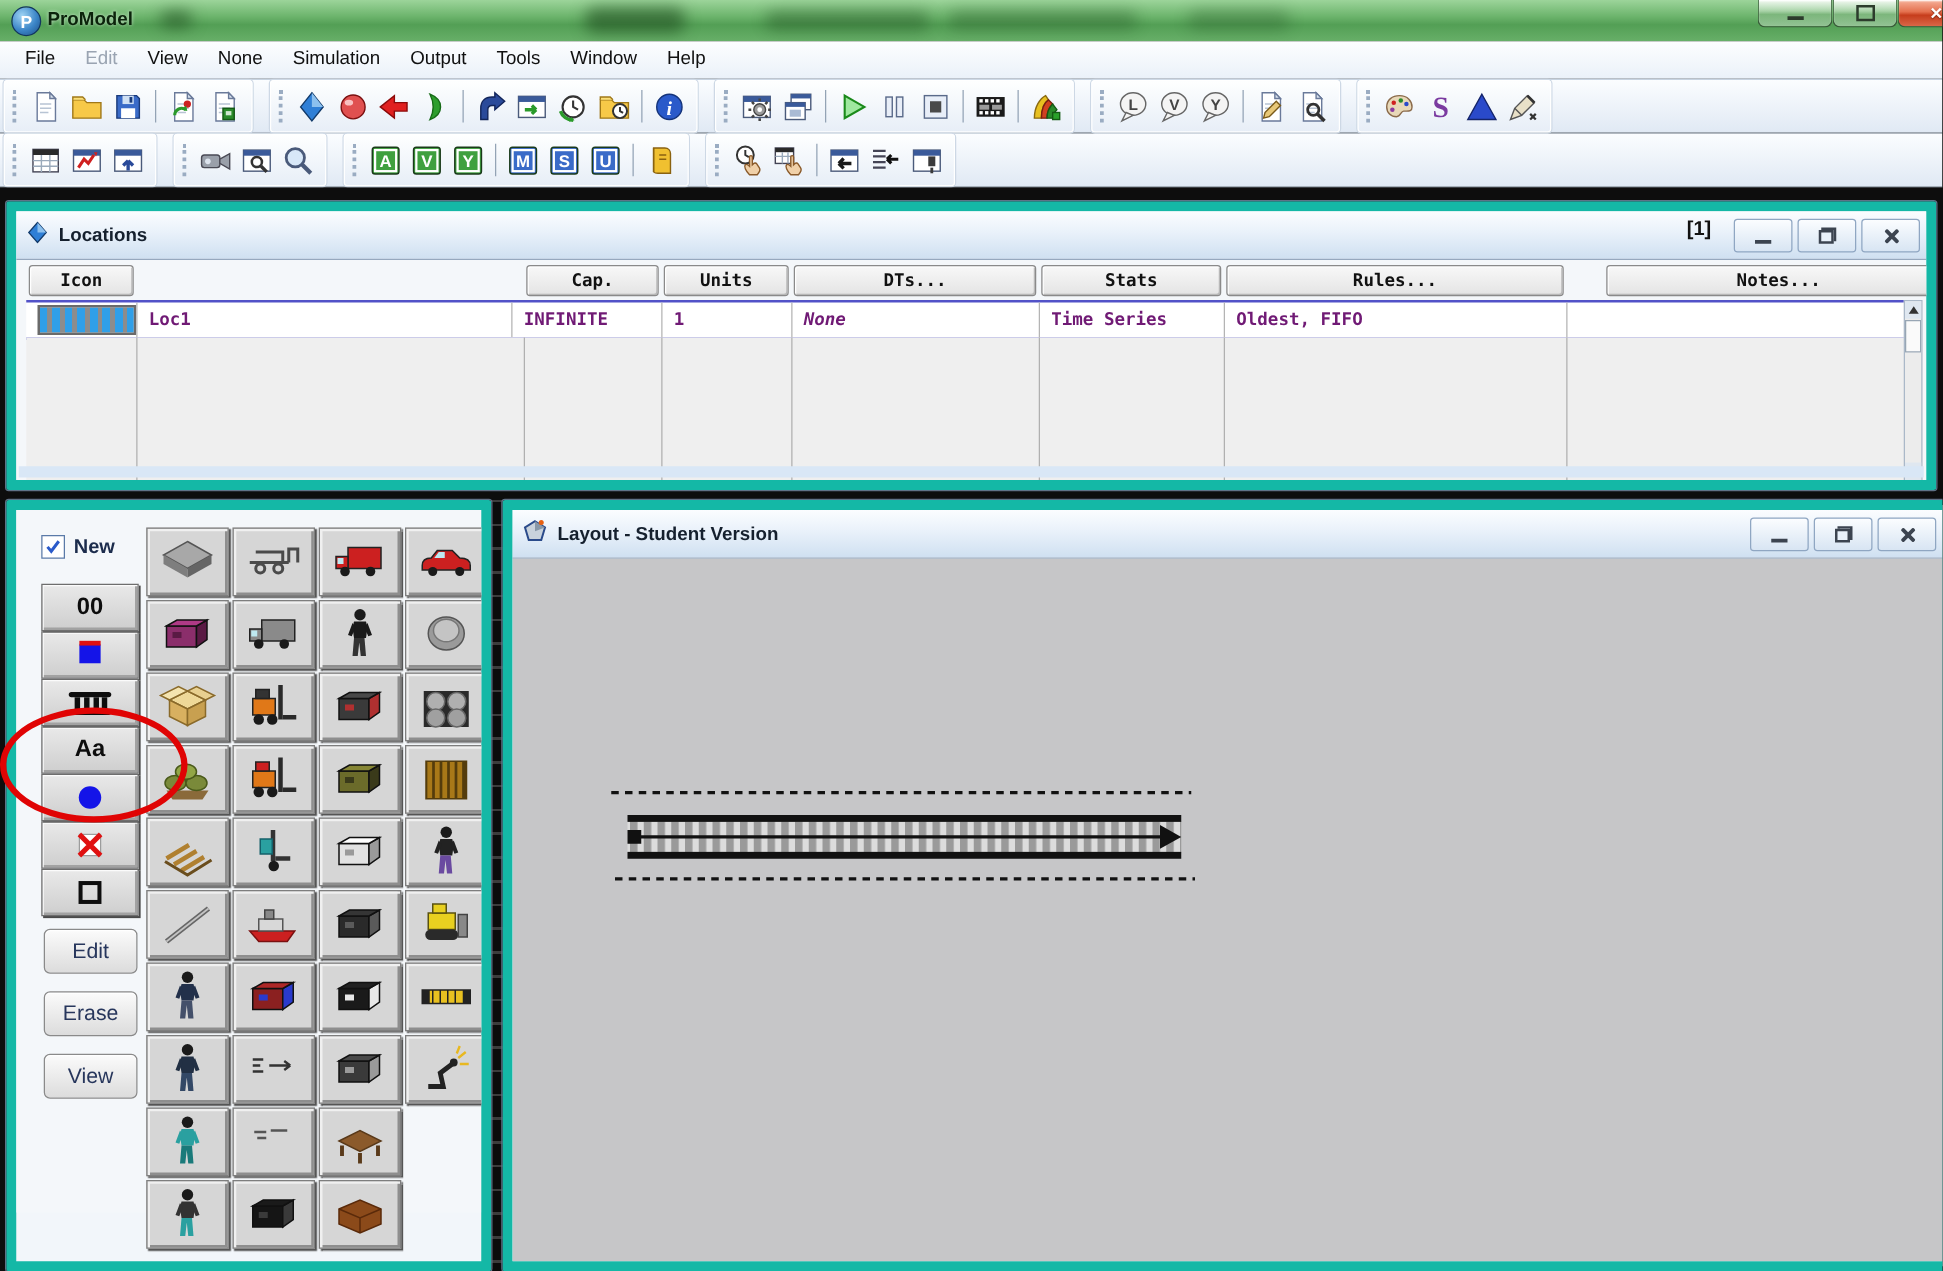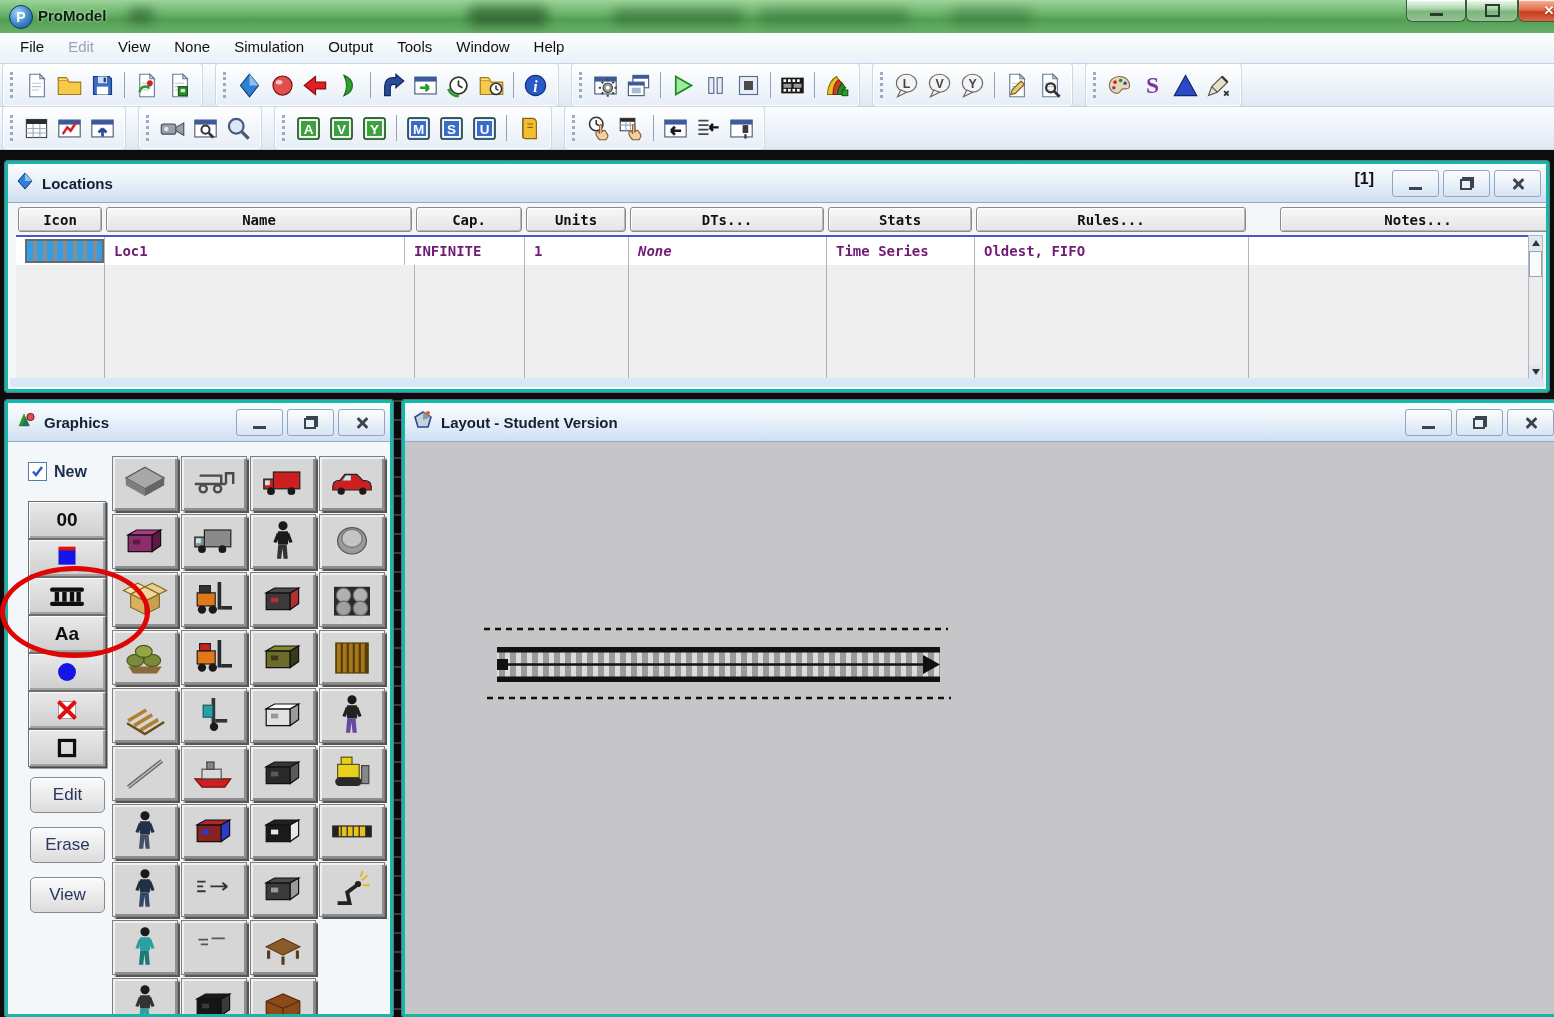--- a/index.html
+++ b/index.html
@@ -38,21 +38,21 @@
     background:linear-gradient(#feffff,#e7eef7);border:1px solid #fff;
     box-shadow:0 0 0 1px #cdd8e5;border-radius:3px}
   .grip{width:0;height:26px;border-left:3px dotted #9aacc2;margin:0 7px 0 1px}
   .tbi{width:33px;height:33px;display:flex;align-items:center;justify-content:center}
   .tbsep{width:1px;height:26px;background:#93a3b5;margin:0 5px}
   
   .mdi{position:absolute;top:150px;left:0;width:1554px;height:867px;background:#0d0d0d}
   .tickstrip{position:absolute;left:393px;top:250px;width:9px;height:617px;background:#0b0b0b;
     background-image:repeating-linear-gradient(180deg,#3c3c3c 0 2px,transparent 2px 19px)}
   
-  .win{position:absolute;background:#f2f6fa;border:3px solid #14b8a6;outline:1px solid #5f7287;border-radius:2px;box-sizing:border-box;overflow:hidden}
+  .win{position:absolute;background:#f2f6fa;border:8px solid #14b8a6;outline:1px solid #5f7287;border-radius:2px;box-sizing:border-box;overflow:hidden}
   .ctitle{height:38px;background:linear-gradient(180deg,#fbfdff,#e9f1fa 45%,#cfe0f1);
     border-bottom:1px solid #96a8be;display:flex;align-items:center;padding:0 8px;position:relative}
   .ctext{font-size:15px;font-weight:bold;color:#15202e;margin-left:8px}
   .cbtns{position:absolute;right:5px;top:6px;display:flex}
   .cbtn{width:45px;height:25px;border:1px solid #8fa6c2;border-radius:3px;margin-left:4px;
     background:linear-gradient(#fbfdff,#d8e5f3);display:flex;align-items:center;justify-content:center}
   .g-min{width:13px;height:3px;background:#3c4450;margin-top:9px}
   .g-res{position:relative;width:14px;height:13px}
   .g-res::before{content:"";position:absolute;right:0;top:0;width:8px;height:7px;border:2px solid #3c4450}
   .g-res::after{content:"";position:absolute;left:0;bottom:0;width:8px;height:7px;border:2px solid #3c4450;background:#e9f1fa}
@@ -577,52 +577,30 @@
       <div class="sarrow up">
           <span class="tri-up"></span>
         </div>
       <div class="sthumb"></div>
       <div class="sarrow down">
           <span class="tri-down"></span>
         </div>
     </div>
     <div class="lstrip"></div>
   <div class="hbtn" style="left: 10px; width: 84px;">Icon</div>
-      <div class="hbtn" style="left: 98px; width: 306px;">Name</div>
       <div class="hbtn" style="left: 408px; width: 106px;">Cap.</div>
       <div class="hbtn" style="left: 518px; width: 100px;">Units</div>
       <div class="hbtn" style="left: 622px; width: 194px;">DTs...</div>
       <div class="hbtn" style="left: 820px; width: 144px;">Stats</div>
       <div class="hbtn" style="left: 968px; width: 270px;">Rules...</div>
       <div class="hbtn" style="left: 1272px; width: 276px;">Notes...</div>
     </div>
 </div>
 
 <div class="win" style="left:5px;top:400px;width:388px;height:617px">
-  <div class="ctitle">
-    <span>
-      <svg width="20" height="18" viewBox="0 0 20 18">
-          <path d="M3 15 8 3l5 12z" fill="#2a9a2a" stroke="#14501466"></path>
-          <path d="M6 15 10 6l4 9z" fill="#1a4a8a" opacity=".5"></path>
-          <circle cx="14.5" cy="6" r="3.6" fill="#e05050" stroke="#7a1010"></circle>
-        </svg>
-    </span>
-    <span class="ctext">Graphics</span>
-    <div class="cbtns">
-      <div class="cbtn">
-          <span class="g-min"></span>
-        </div>
-      <div class="cbtn">
-          <span class="g-res"></span>
-        </div>
-      <div class="cbtn">
-          <span class="g-x"></span>
-        </div>
-    </div>
-  </div>
   <div class="cbody" id="gfxbody">
     <div class="chk">
       <span class="chkbox">
         <svg width="13" height="13" viewBox="0 0 13 13">
             <path d="M2 6.5 5 10 11 2" stroke="#2a5aca" stroke-width="2.4" fill="none"></path>
           </svg>
       </span>
       <span class="chklbl">New</span>
     </div>
   <div class="toolbtn" style="top: 59px;">

